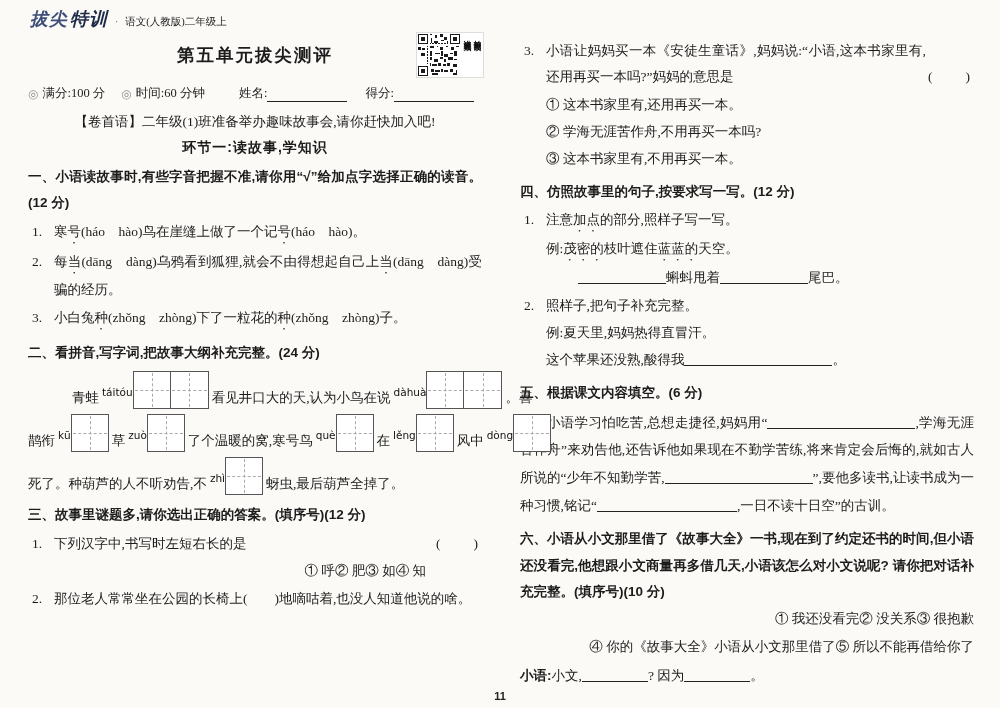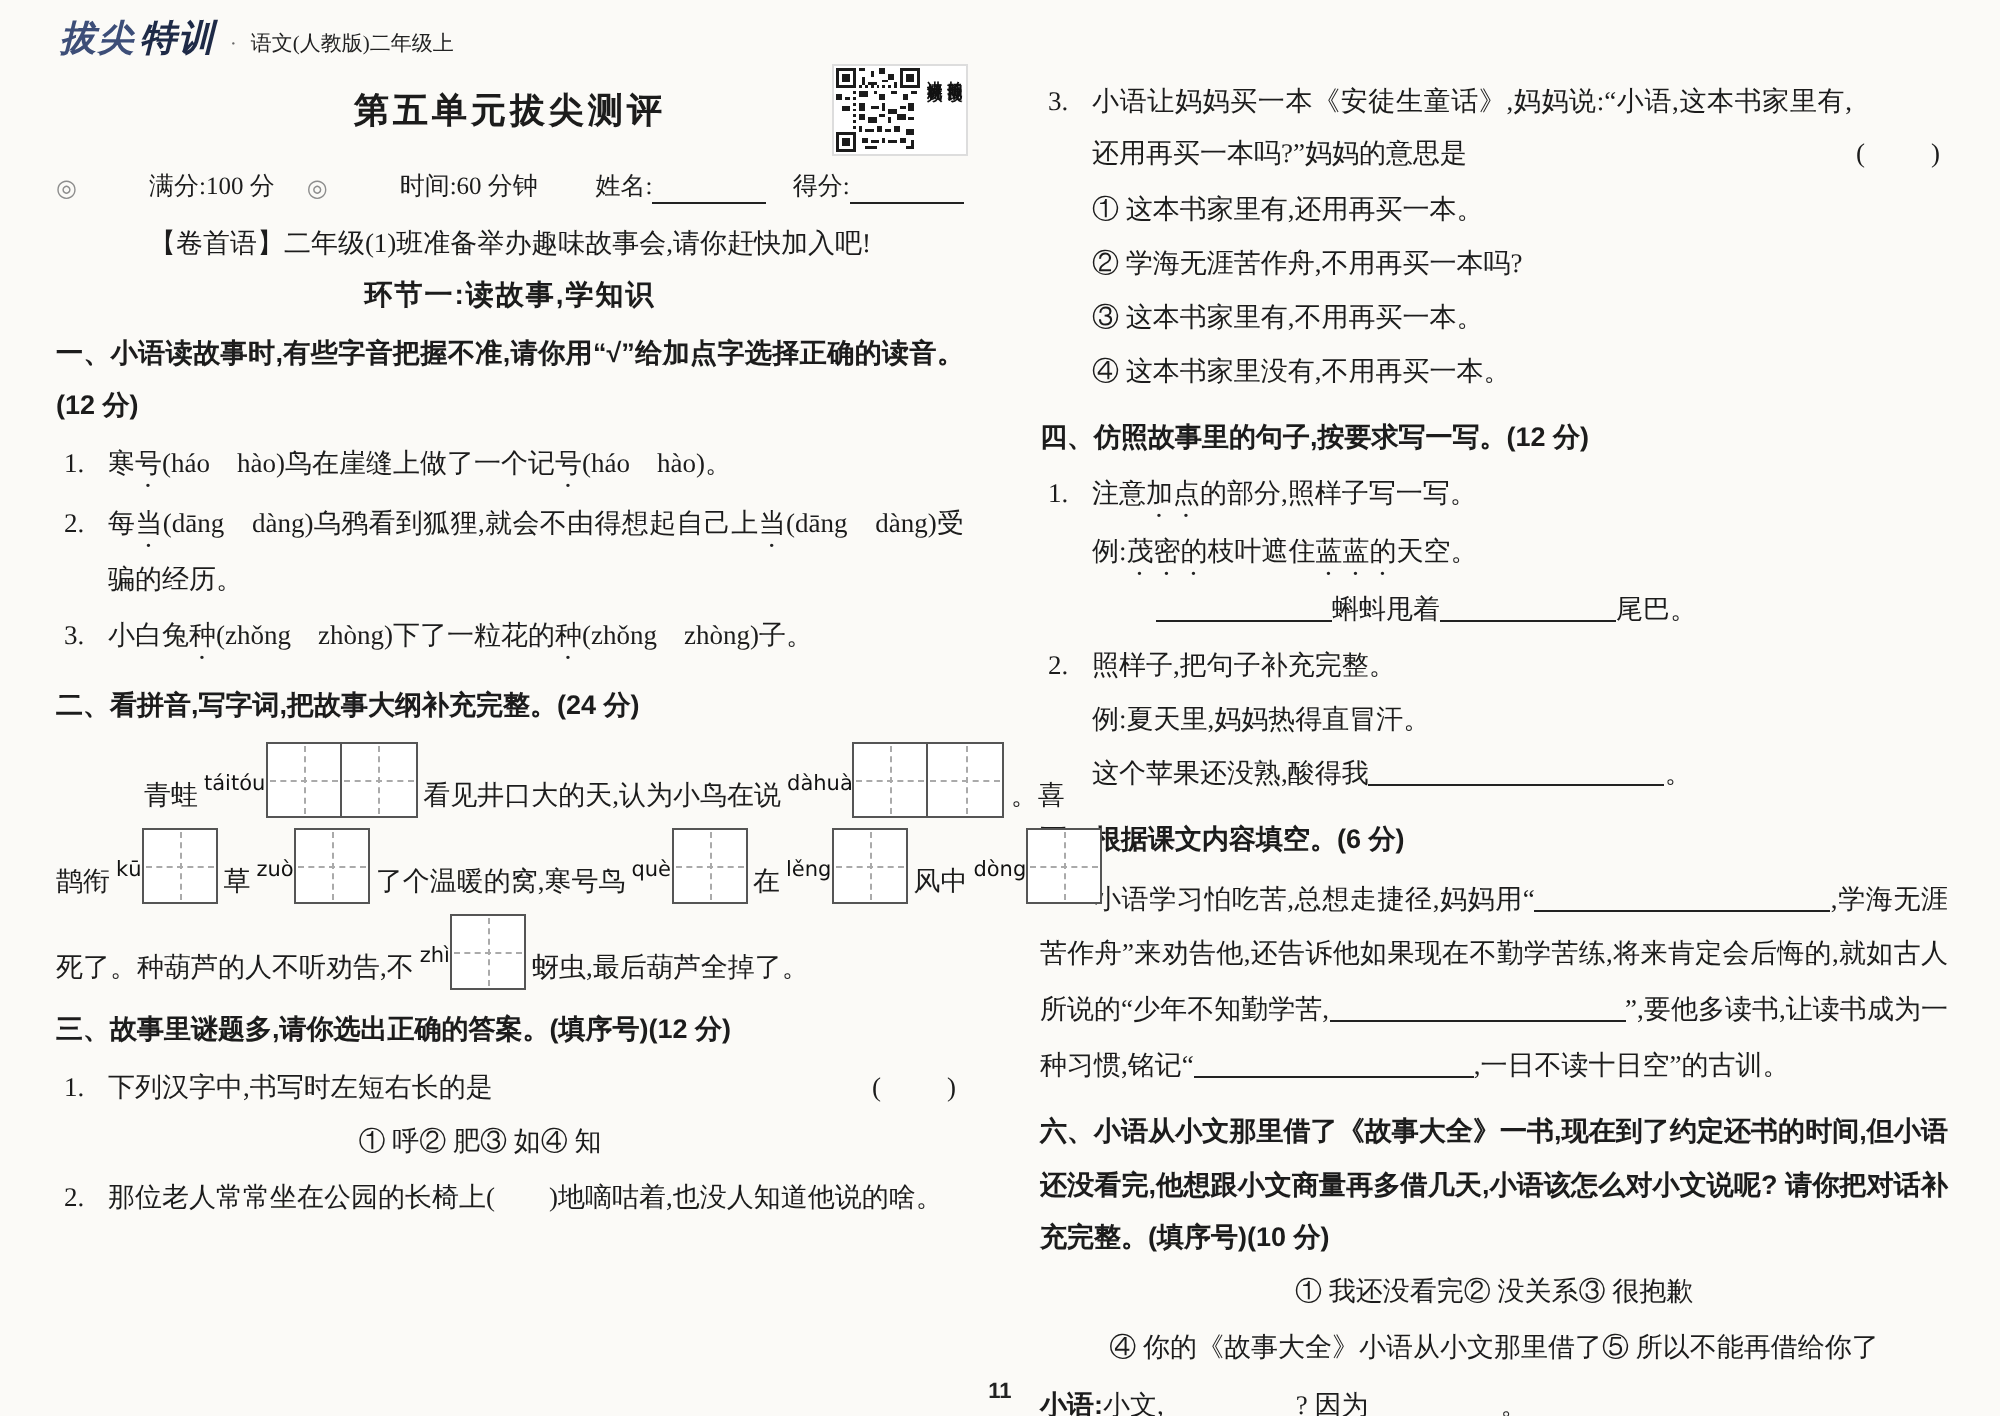--- a/index.html
+++ b/index.html
@@ -26,37 +26,37 @@
     font-weight:bold;font-size:17.5px;letter-spacing:2px;padding-top:13px;}
   .qr{position:absolute;right:-2px;top:2px;display:flex;gap:2px;background:#fff;
     border:1px solid #ddd;padding:1px;}
   .qr svg{width:42px;height:42px;display:block;}
   .qr-captions{display:flex;}
   .vtext{writing-mode:vertical-rl;font-size:7.5px;line-height:1.35;
     font-family:"Liberation Sans",sans-serif;color:#111;letter-spacing:1px;font-weight:bold;}
   
   .meta{display:flex;align-items:flex-end;font-size:12.5px;margin-top:5px;white-space:nowrap;}
   .bullet{color:#8d8d8d;font-size:12px;margin-right:4px;}
-  .meta-item{margin-right:16px;margin-left:32px;}
+  .meta-item{margin-right:16px;}
   .blank{display:inline-block;border-bottom:1px solid #222;height:14px;vertical-align:-2px;}
   .w80{width:80px;} .w90{width:88px;} .w140{width:140px;} .w150{width:148px;} .w70{width:66px;}
   .preface{text-align:center;font-size:13.5px;margin:11px 0 0;}
   .stage{text-align:center;font-family:"Liberation Sans",sans-serif;font-weight:bold;
     font-size:14px;margin:8px 0 0;letter-spacing:1px;}
   
   .sechead{font-family:Liberation Sans, sans-serif;font-weight:bold;font-size:13.5px;
     line-height:1.95;margin:7px 0 0;text-align:justify;}
   .item{font-size:13.5px;line-height:1.95;margin:2px 0 0;padding-left:26px;
     position:relative;text-align:justify;}
   .ino{position:absolute;left:4px;}
   .paren-abs{position:absolute;right:2px;bottom:0;letter-spacing:2px;}
   .rel{position:relative;padding-right:48px;}
   .dot{-webkit-text-emphasis:filled dot #222;-webkit-text-emphasis-position:under right;
     text-emphasis:filled dot #222;text-emphasis-position:under right;}
-  .opts-flex{display:flex;justify-content:center;padding-left:26px;
+  .opts-flex{display:flex;justify-content:flex-end;padding-left:26px;
     font-size:13.5px;line-height:1.95;margin-top:1px;}
   .opts-flex.narrow{padding-right:56px;}
   .optline{padding-left:26px;font-size:13.5px;line-height:2.0;}
   
   .pyrow{display:flex;align-items:center;margin-top:21px;font-size:13.5px;white-space:nowrap;}
   .pyrow.ind{padding-left:44px;}
   .wbox{display:inline-flex;flex-direction:row;align-items:center;margin:0 3px;margin-top:-16px;}
   .py{display:flex;width:100%;justify-content:space-around;
     font-family:"DejaVu Sans",sans-serif;font-size:10.5px;color:#111;height:16px;
     align-items:flex-end;padding-bottom:1px;}
@@ -311,21 +311,20 @@
 
     <div class="col">
 
       <div class="item rel" style="margin-top:8px;">
         <span class="ino">3.</span><span>小语让妈妈买一本《安徒生童话》,妈妈说:“小语,这本书家里有,还用再买一本吗?”妈妈的意思是</span>
         <span class="paren-abs">(　　)</span>
       </div>
       <div class="optline"><span>① 这本书家里有,还用再买一本。</span></div>
       <div class="optline"><span>② 学海无涯苦作舟,不用再买一本吗?</span></div>
       <div class="optline"><span>③ 这本书家里有,不用再买一本。</span></div>
-      <div class="optline"><span>④ 这本书家里没有,不用再买一本。</span></div>
 
       <p class="sechead">四、仿照故事里的句子,按要求写一写。(12 分)</p>
       <div class="item">
         <span class="ino">1.</span><span>注意</span><span class="dot">加点</span><span>的部分,照样子写一写。</span>
       </div>
       <div class="exline">
         <span>例:</span><span class="dot">茂密的</span><span>枝叶遮住</span><span class="dot">蓝蓝的</span><span>天空。</span>
       </div>
       <div class="fillline">
         <span class="blank w90"></span><span>蝌蚪甩着</span><span class="blank w90"></span><span>尾巴。</span>

